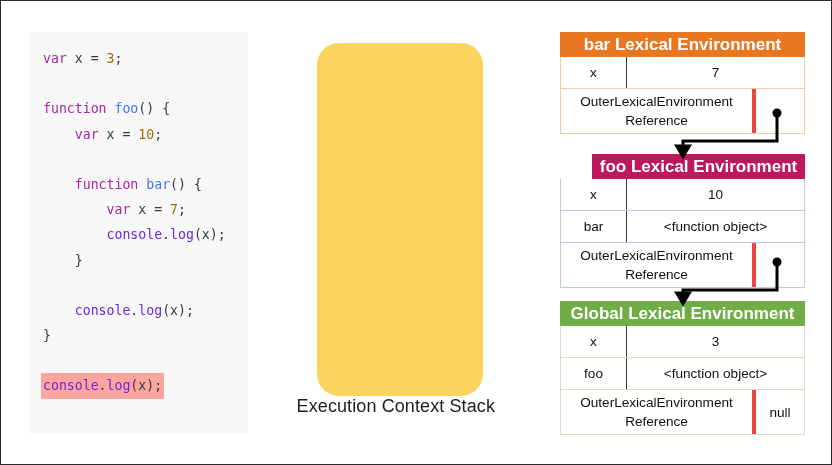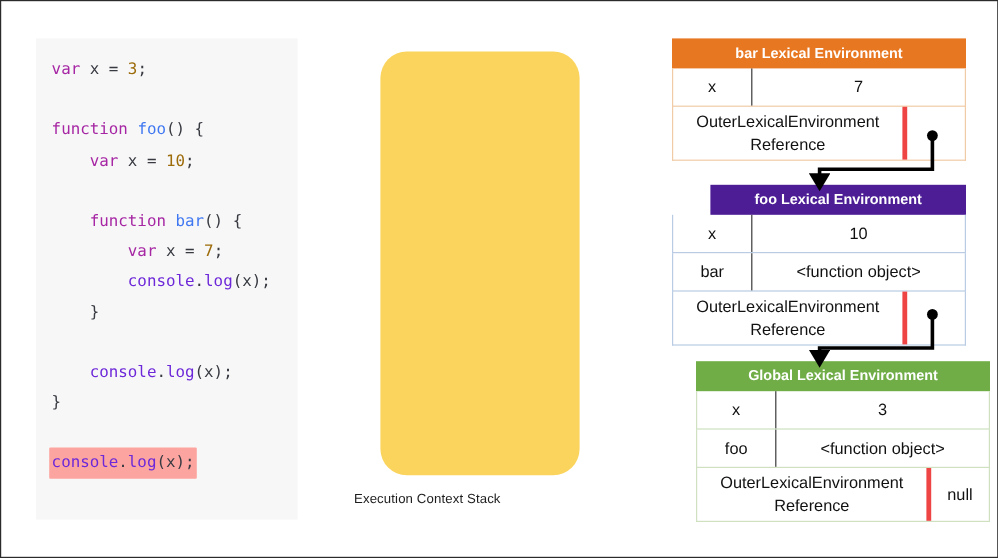--- a/index.html
+++ b/index.html
@@ -58,44 +58,43 @@
     width: 200px;
   }
   #stack-box {
     width: 166px;
     height: 353px;
     margin: 11px 0 0 22px;
     background: #fad45d;
     border-radius: 22px;
   }
   #stack-caption {
-    margin-top: 14px;
-    text-align: left;
-    font-size: 11px;
+    text-align: right;
+    font-size: 18px;
     color: #1d1d1d;
     letter-spacing: 0.1px;
   }
 
   
   .env-table {
     position: absolute;
     left: 559px;
     width: 245px;
     box-sizing: border-box;
     background: #ffffff;
   }
   #env-bar    { top: 31px;  }
   #env-foo    { top: 153px; }
-  #env-global { top: 300px; margin-left: 20px; }
+  #env-global { top: 300px; }
 
   .env-header {
     height: 25px;
     line-height: 25px;
     text-align: center;
-    font-size: 12px;
+    font-size: 17px;
     font-weight: bold;
     color: #ffffff;
   }
   .env-row {
     display: flex;
     box-sizing: border-box;
     border-left: 1px solid;
     border-right: 1px solid;
     border-bottom: 1px solid;
   }
@@ -129,21 +128,21 @@
   }
   .env-row.outer .env-cell.val {
     width: 48px;
     flex: none;
     height: 44px;
   }
 
   
   #env-bar .env-header    { background: #e87722; }
   #env-bar .env-row       { border-color: #f0cba6; }
-  #env-foo .env-header    { background: #4c1d95; margin-left: 32px; }
+  #env-foo .env-header    { background: #be185d; margin-left: 32px; }
   #env-foo .env-row       { border-color: #b9cce4; }
   #env-global .env-header { background: #70ad47; }
   #env-global .env-row    { border-color: #cfe1c0; }
 
   
   #connectors {
     position: absolute;
     left: 0; top: 0;
     width: 832px; height: 465px;
     pointer-events: none;

